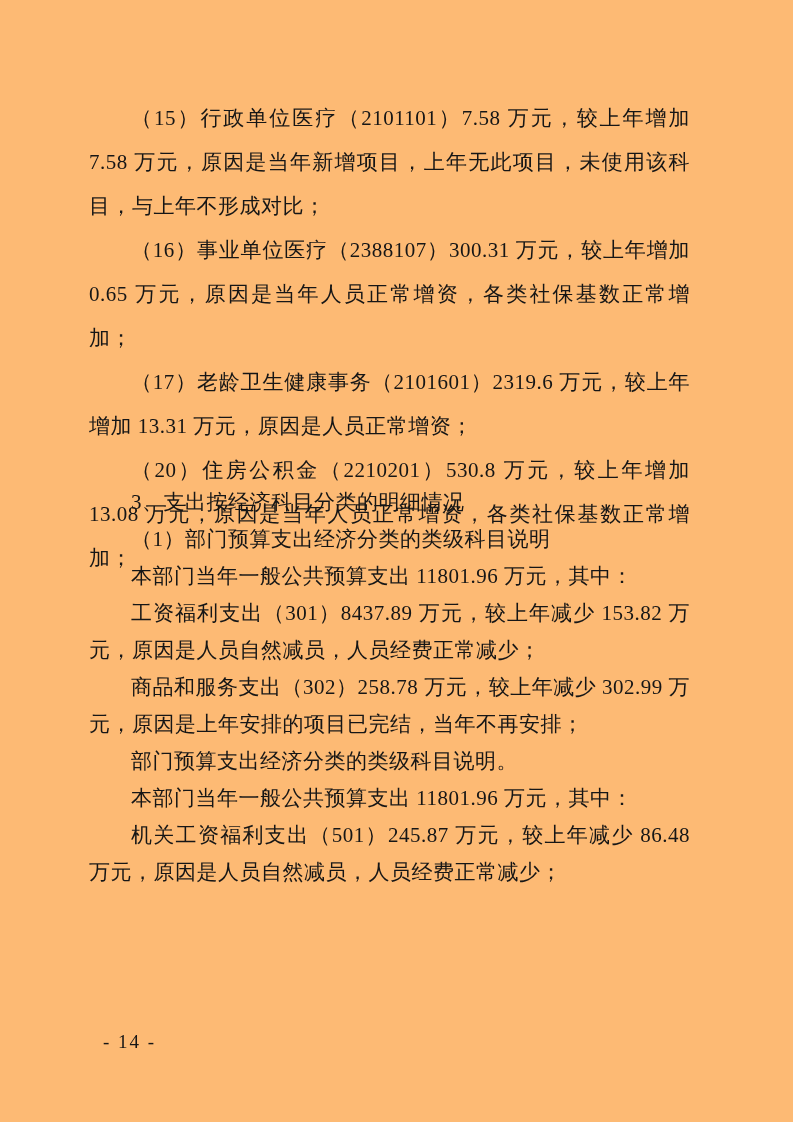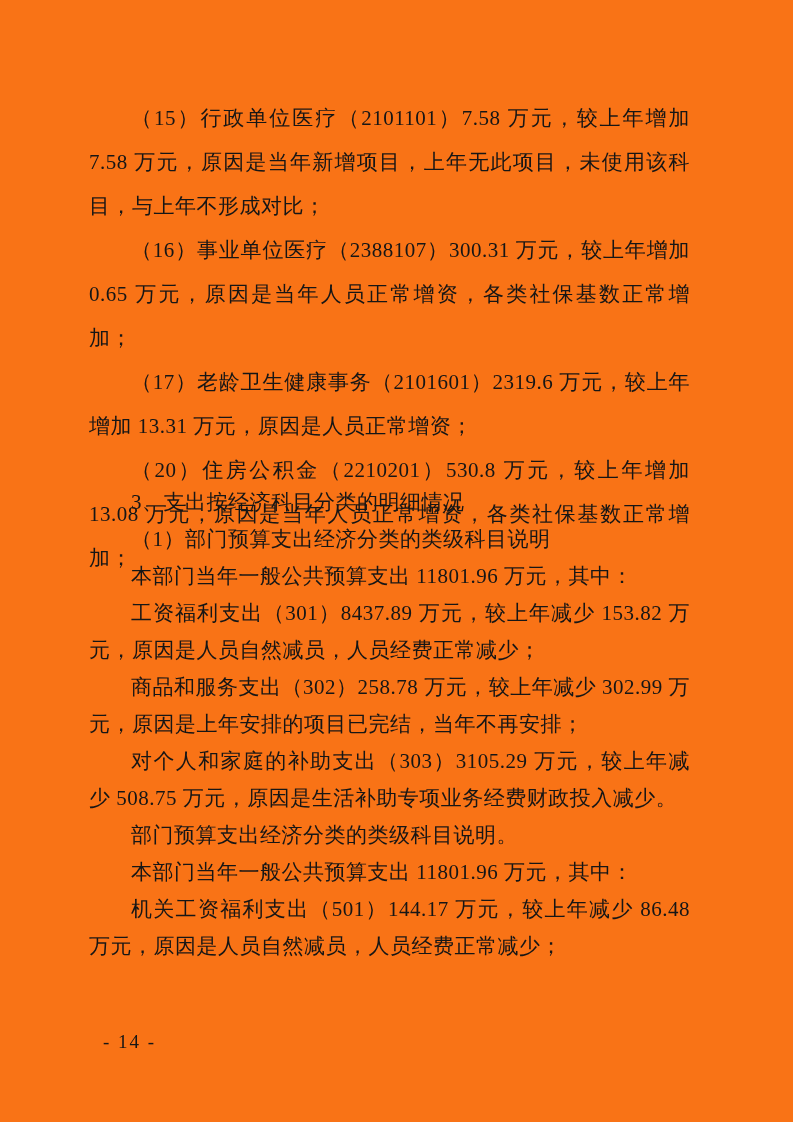--- a/index.html
+++ b/index.html
@@ -4,21 +4,21 @@
 <style>
   html, body {
     margin: 0;
     padding: 0;
     background: #ffffff;
   }
   .page {
     position: relative;
     width: 793px;
     height: 1122px;
-    background: #f97316;
+    background: #fdba74;
     overflow: hidden;
     font-family: "Liberation Serif", "DejaVu Serif", serif;
     color: #161616;
   }
   .text-block {
     position: absolute;
     left: 89px;
     width: 601px;
   }
   .section-a {
@@ -59,21 +59,20 @@
     <p>（17）老龄卫生健康事务（2101601）2319.6 万元，较上年增加 13.31 万元，原因是人员正常增资；</p>
     <p>（20）住房公积金（2210201）530.8 万元，较上年增加 13.08 万元，原因是当年人员正常增资，各类社保基数正常增加；</p>
   </div>
 
   <div class="text-block section-b">
     <p>3、支出按经济科目分类的明细情况</p>
     <p>（1）部门预算支出经济分类的类级科目说明</p>
     <p>本部门当年一般公共预算支出 11801.96 万元，其中：</p>
     <p>工资福利支出（301）8437.89 万元，较上年减少 153.82 万元，原因是人员自然减员，人员经费正常减少；</p>
     <p>商品和服务支出（302）258.78 万元，较上年减少 302.99 万元，原因是上年安排的项目已完结，当年不再安排；</p>
-    <p>对个人和家庭的补助支出（303）3105.29 万元，较上年减少 508.75 万元，原因是生活补助专项业务经费财政投入减少。</p>
     <p>部门预算支出经济分类的类级科目说明。</p>
     <p>本部门当年一般公共预算支出 11801.96 万元，其中：</p>
-    <p>机关工资福利支出（501）144.17 万元，较上年减少 86.48 万元，原因是人员自然减员，人员经费正常减少；</p>
+    <p>机关工资福利支出（501）245.87 万元，较上年减少 86.48 万元，原因是人员自然减员，人员经费正常减少；</p>
   </div>
 
   <div class="page-number">- 14 -</div>
 
 </div>
 
 </body></html>

